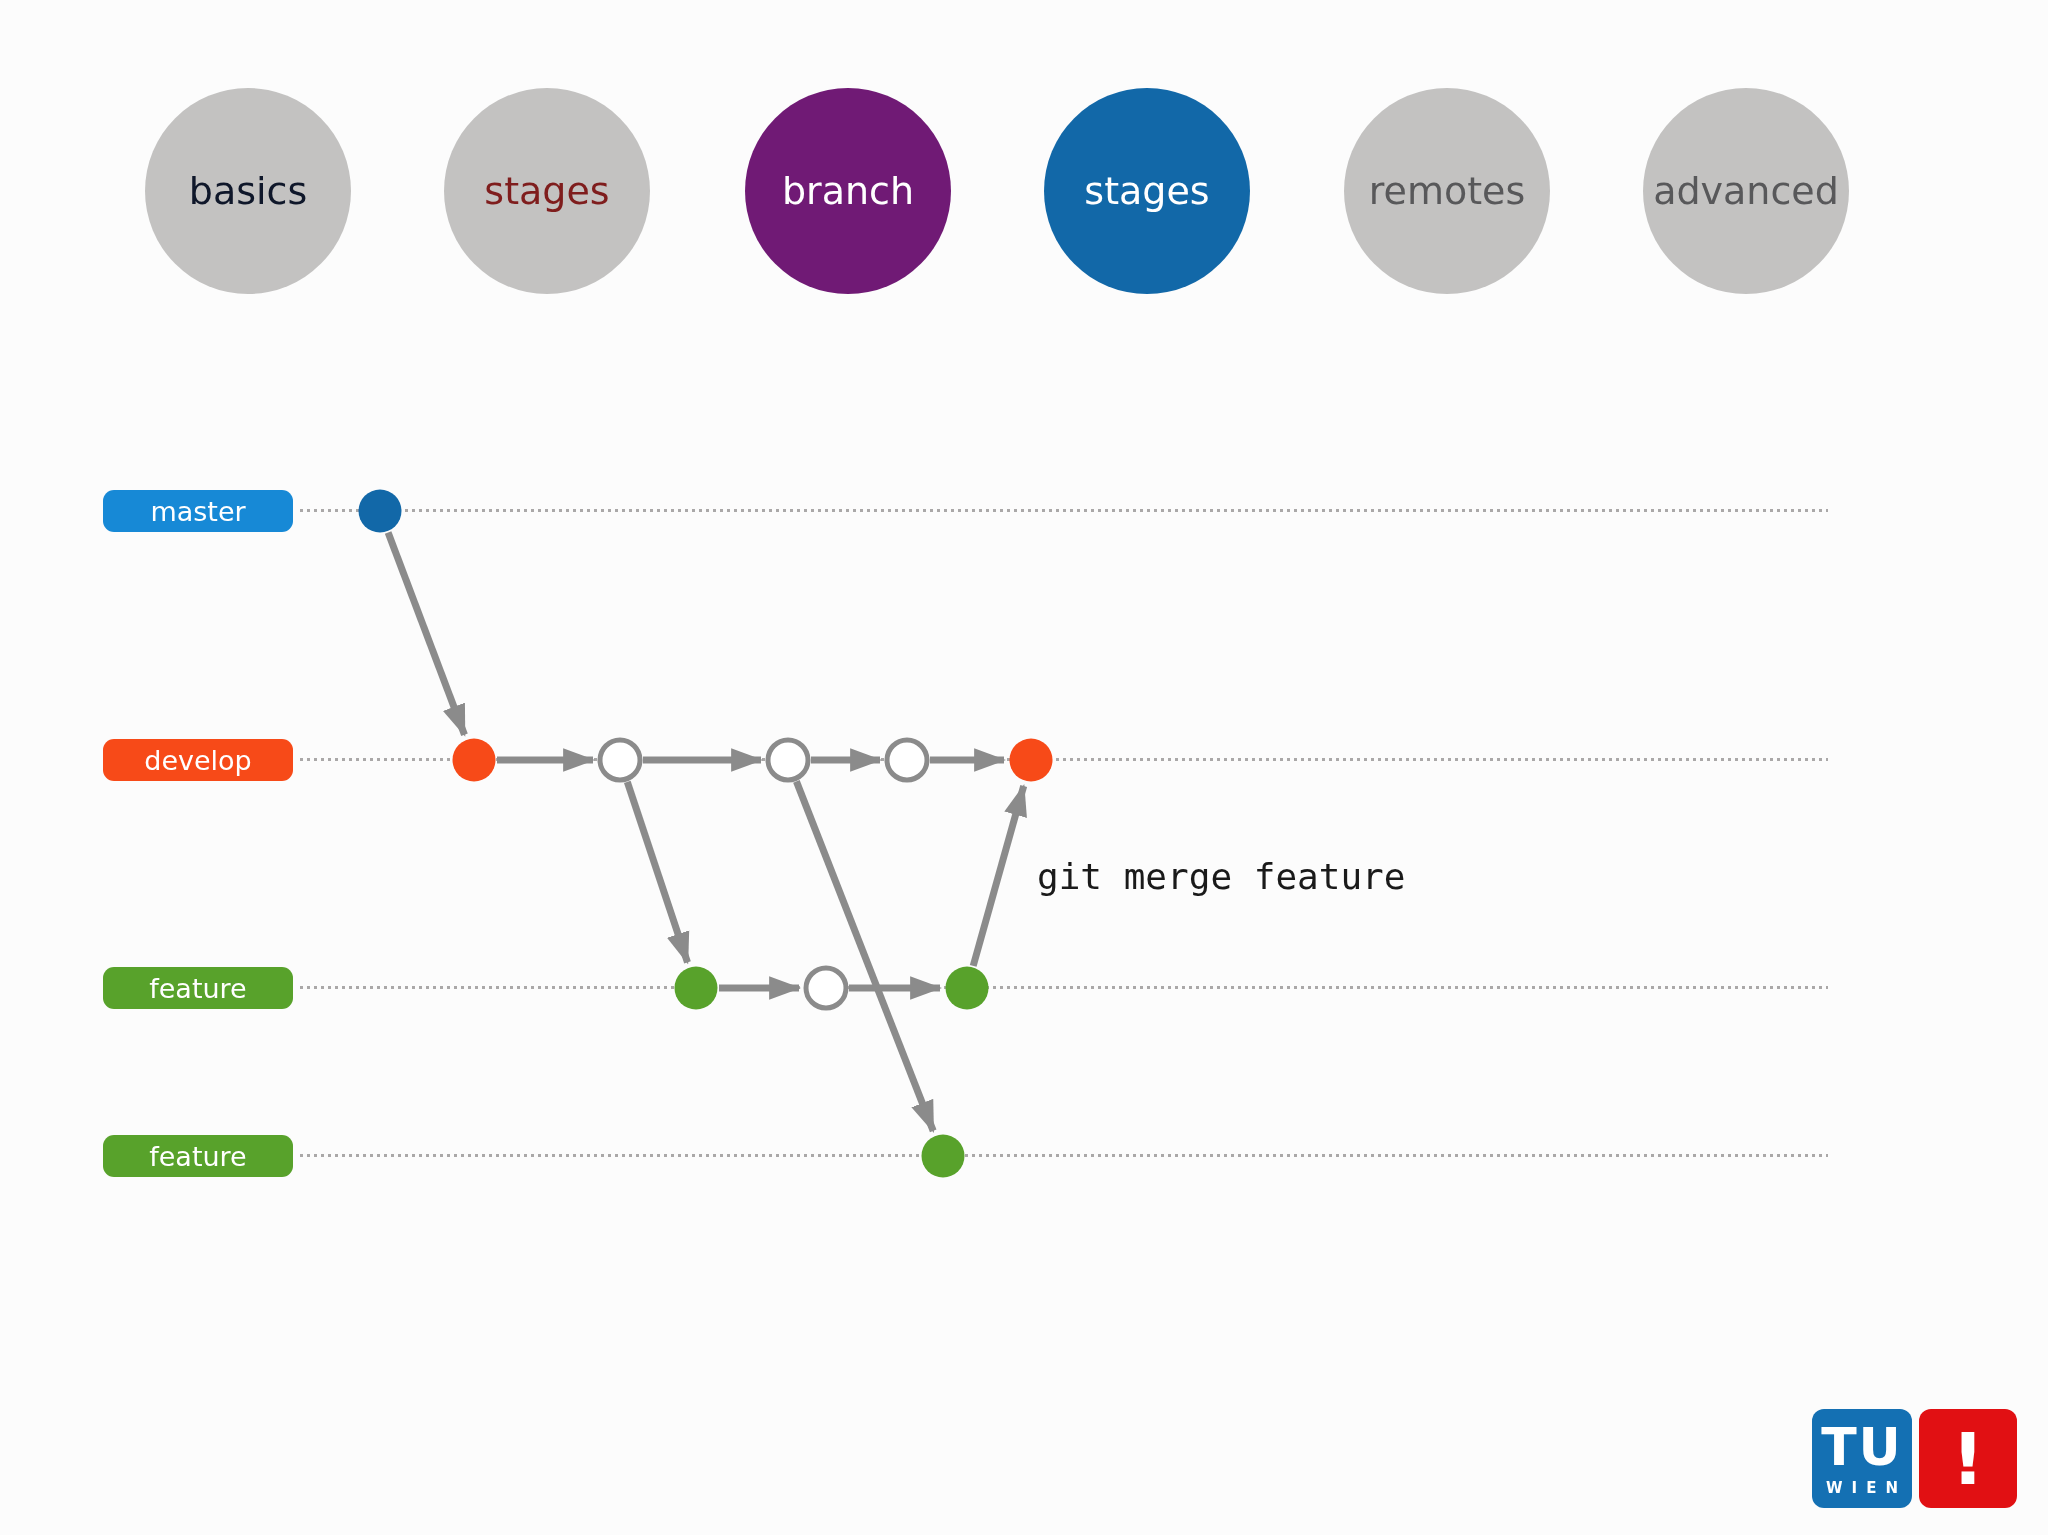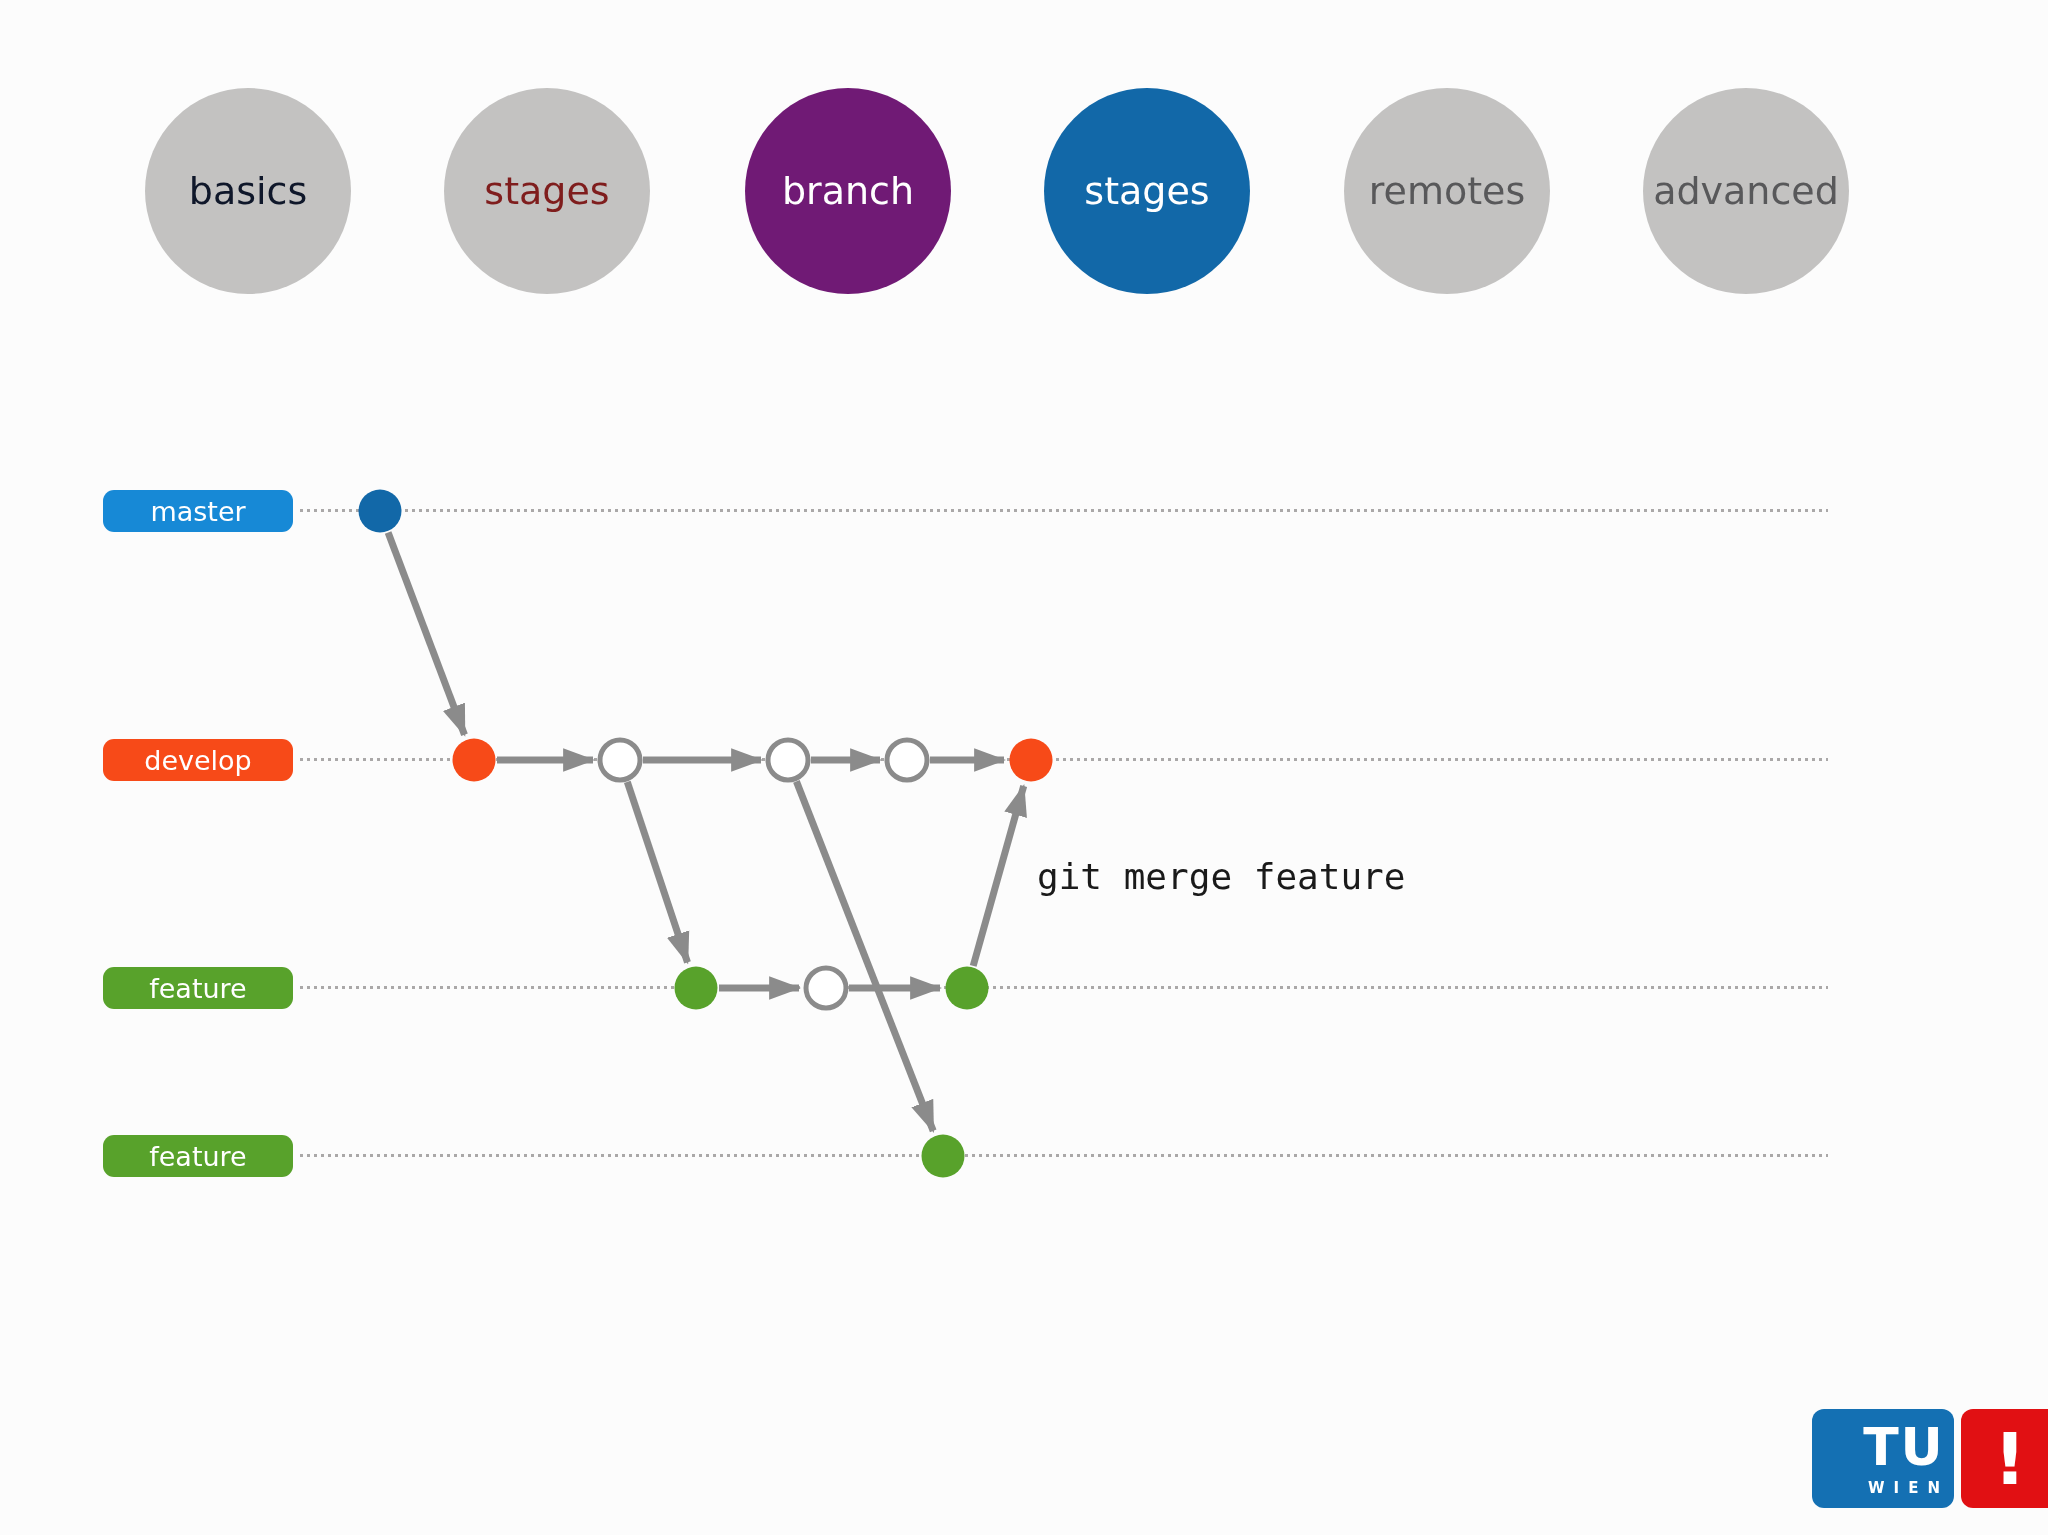--- a/index.html
+++ b/index.html
@@ -82,21 +82,21 @@
       <circle cx="1031" cy="760" r="21.5" fill="#f74a18"></circle>
       <circle cx="696" cy="988" r="21.5" fill="#58a22b"></circle>
       <circle cx="826" cy="988" r="20" fill="#ffffff" stroke="#8b8b8b" stroke-width="5"></circle>
       <circle cx="967" cy="988" r="21.5" fill="#58a22b"></circle>
       <circle cx="943" cy="1156" r="21.5" fill="#58a22b"></circle>
     </svg>
 
   <div class="annotation" style="left: 1037px; top: 856px; color: rgb(26, 26, 26);">git merge feature</div>
 
   <div class="logo">
-    <div class="logo-tu" style="background: rgb(20, 112, 179); padding-left: 42px;">
+    <div class="logo-tu" style="background: rgb(20, 112, 179);">
       <span class="tu-text">TU</span>
       <span class="tu-city">WIEN</span>
     </div>
     <div class="logo-mark" style="background: rgb(225, 16, 19);">
       <span>!</span>
     </div>
   </div>
 
 </div>
 

